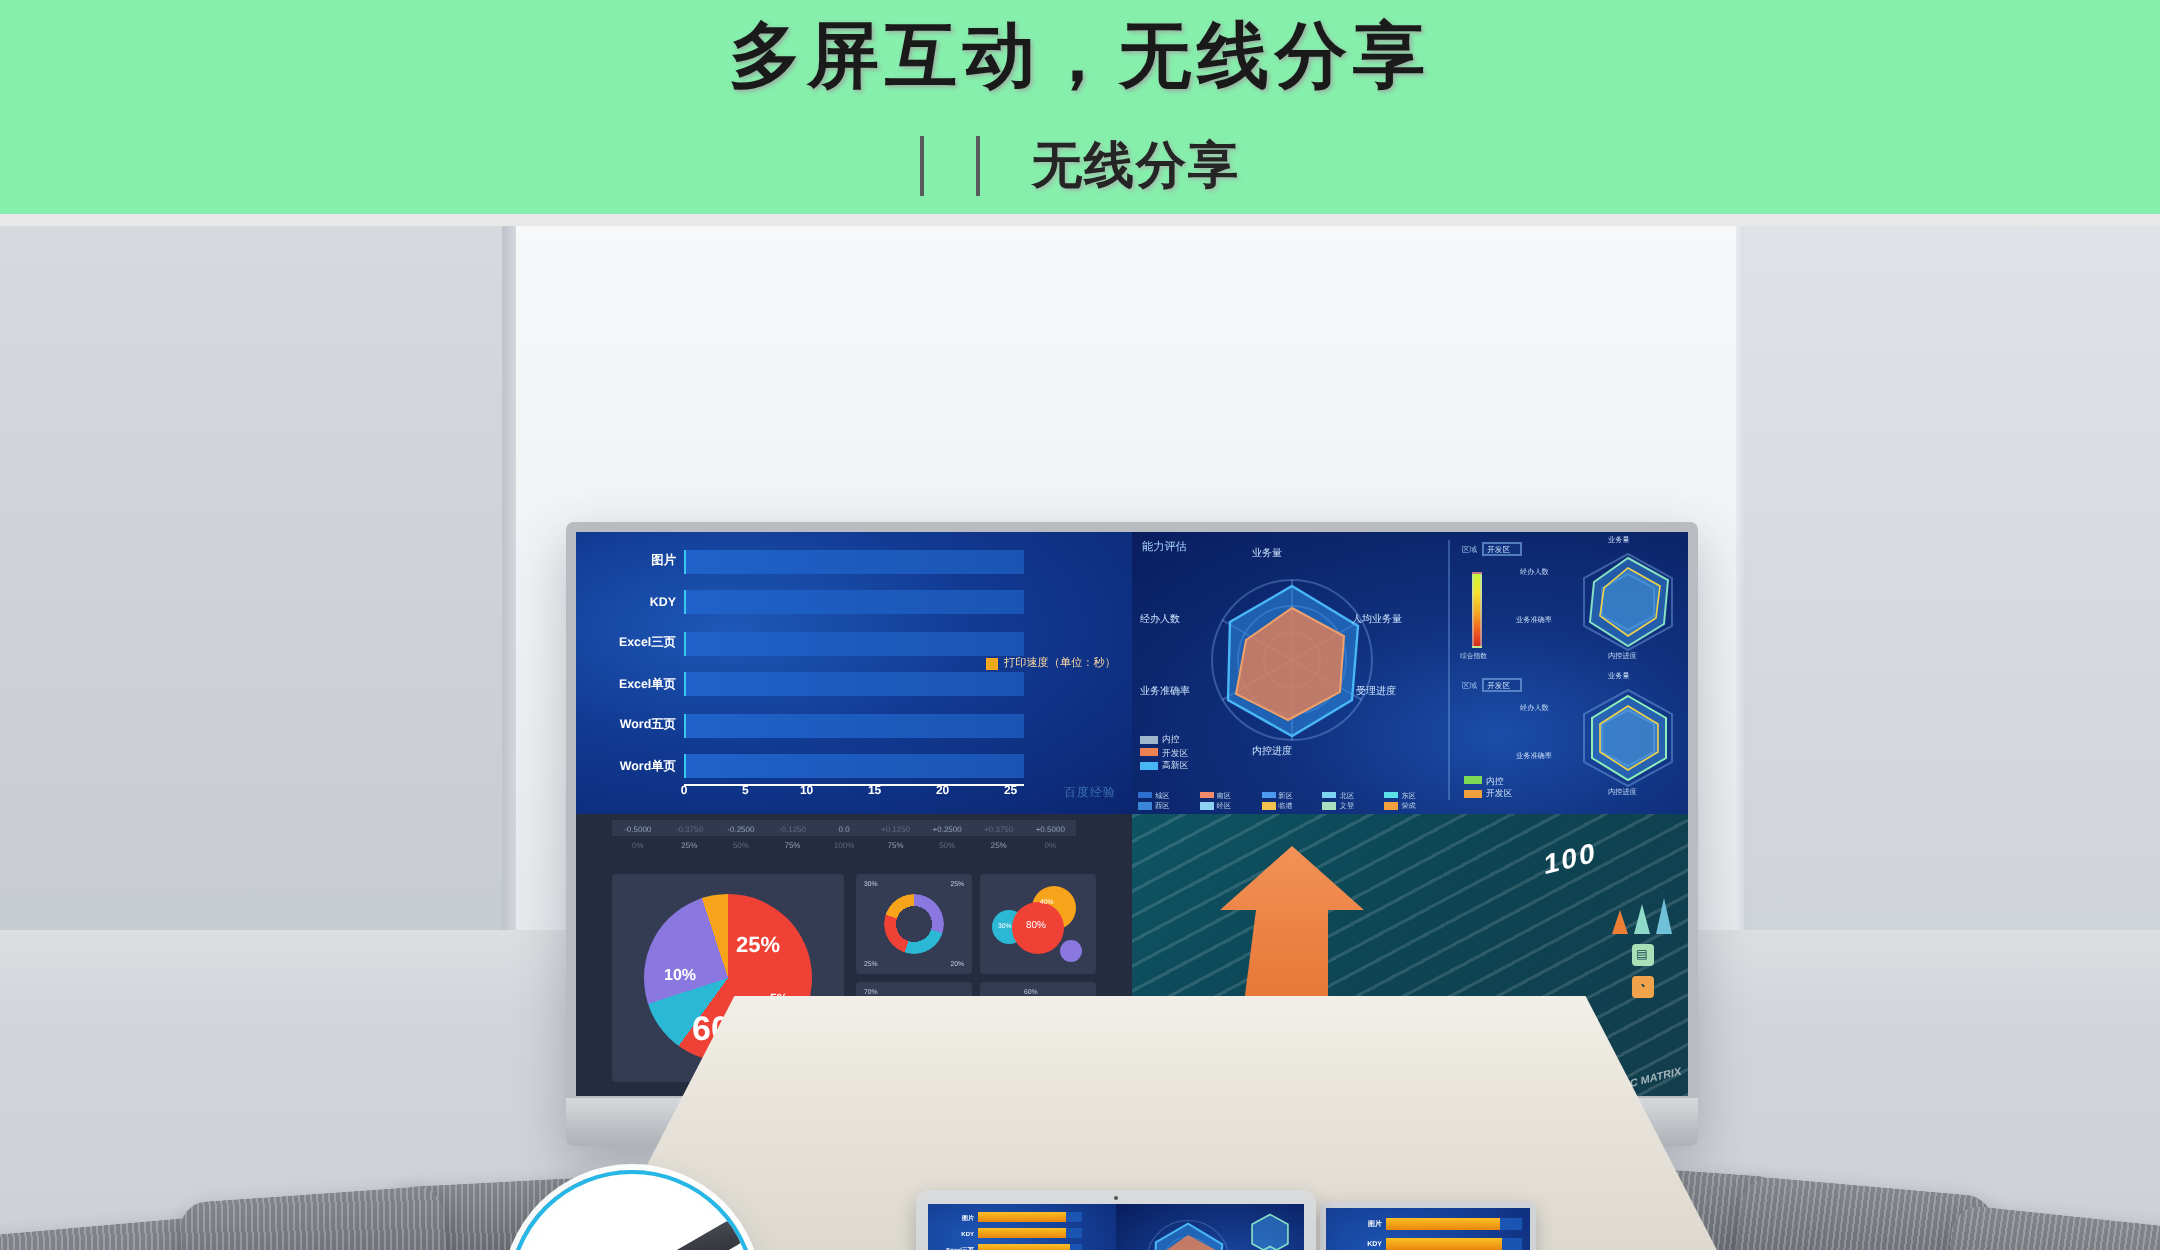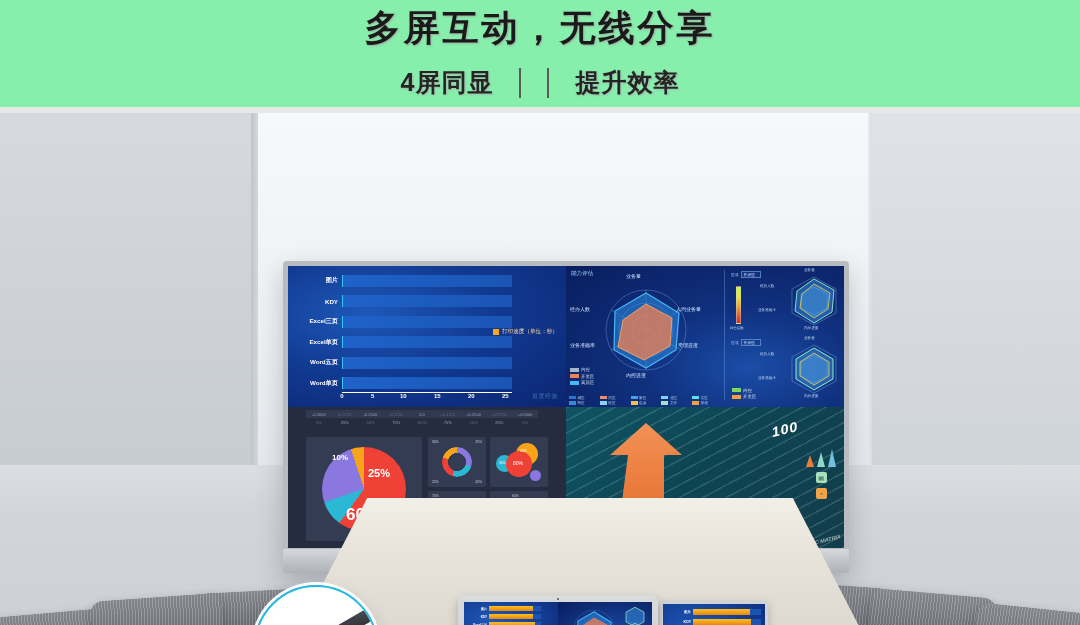--- a/index.html
+++ b/index.html
@@ -280,24 +280,23 @@
   }
 </style>
 </head>
 <body>
 
 <div id="page">
 
   <div class="header">
     <div class="header-title">多屏互动，无线分享</div>
     <div class="header-sub">
-      <span class="sub-item">4屏同显</span>
       <span class="sub-div"></span>
       <span class="sub-div"></span>
-      <span class="sub-item">提升效率</span>
+      <span class="sub-item">无线分享</span>
     </div>
   </div>
 
   <div class="scene">
 
     <div class="wall-left"></div>
     <div class="wall-left-edge"></div>
     <div class="wall-main"></div>
     <div class="wall-right-edge"></div>
     <div class="wall-right"></div>
@@ -513,21 +512,21 @@
               <span class="ruler-cell dim">50%</span>
               <span class="ruler-cell">25%</span>
               <span class="ruler-cell dim">0%</span>
             </div>
           </div>
 
           <div class="pie-card">
             <div class="pie" style="background:conic-gradient(#ef4136 0deg 216deg,#2bb8d4 216deg 252deg,#8a78e0 252deg 342deg,#f7a41b 342deg 360deg)"></div>
             <span class="pie-lb" style="left:40px;top:68px;font-size:17px">60%</span>
             <span class="pie-lb" style="left:62px;top:30px;font-size:11px">25%</span>
-            <span class="pie-lb" style="left:26px;top:16px;font-size:8px">10%</span>
+            <span class="pie-lb" style="left:26px;top:46px;font-size:8px">10%</span>
             <span class="pie-lb" style="left:79px;top:60px;font-size:6px">5%</span>
           </div>
 
           <div class="mini-card mc1">
             <div class="donut" style="width:30px;height:30px;background:conic-gradient(#8a78e0 0deg 108deg,#2bb8d4 108deg 198deg,#ef4136 198deg 288deg,#f7a41b 288deg 360deg);-webkit-mask:radial-gradient(circle,transparent 9px,#000 9px);mask:radial-gradient(circle,transparent 9px,#000 9px)"></div>
             <span class="mc-tx" style="left:4px;top:3px">30%</span>
             <span class="mc-tx" style="right:4px;top:3px">25%</span>
             <span class="mc-tx" style="left:4px;bottom:3px">25%</span>
             <span class="mc-tx" style="right:4px;bottom:3px">20%</span>
           </div>

